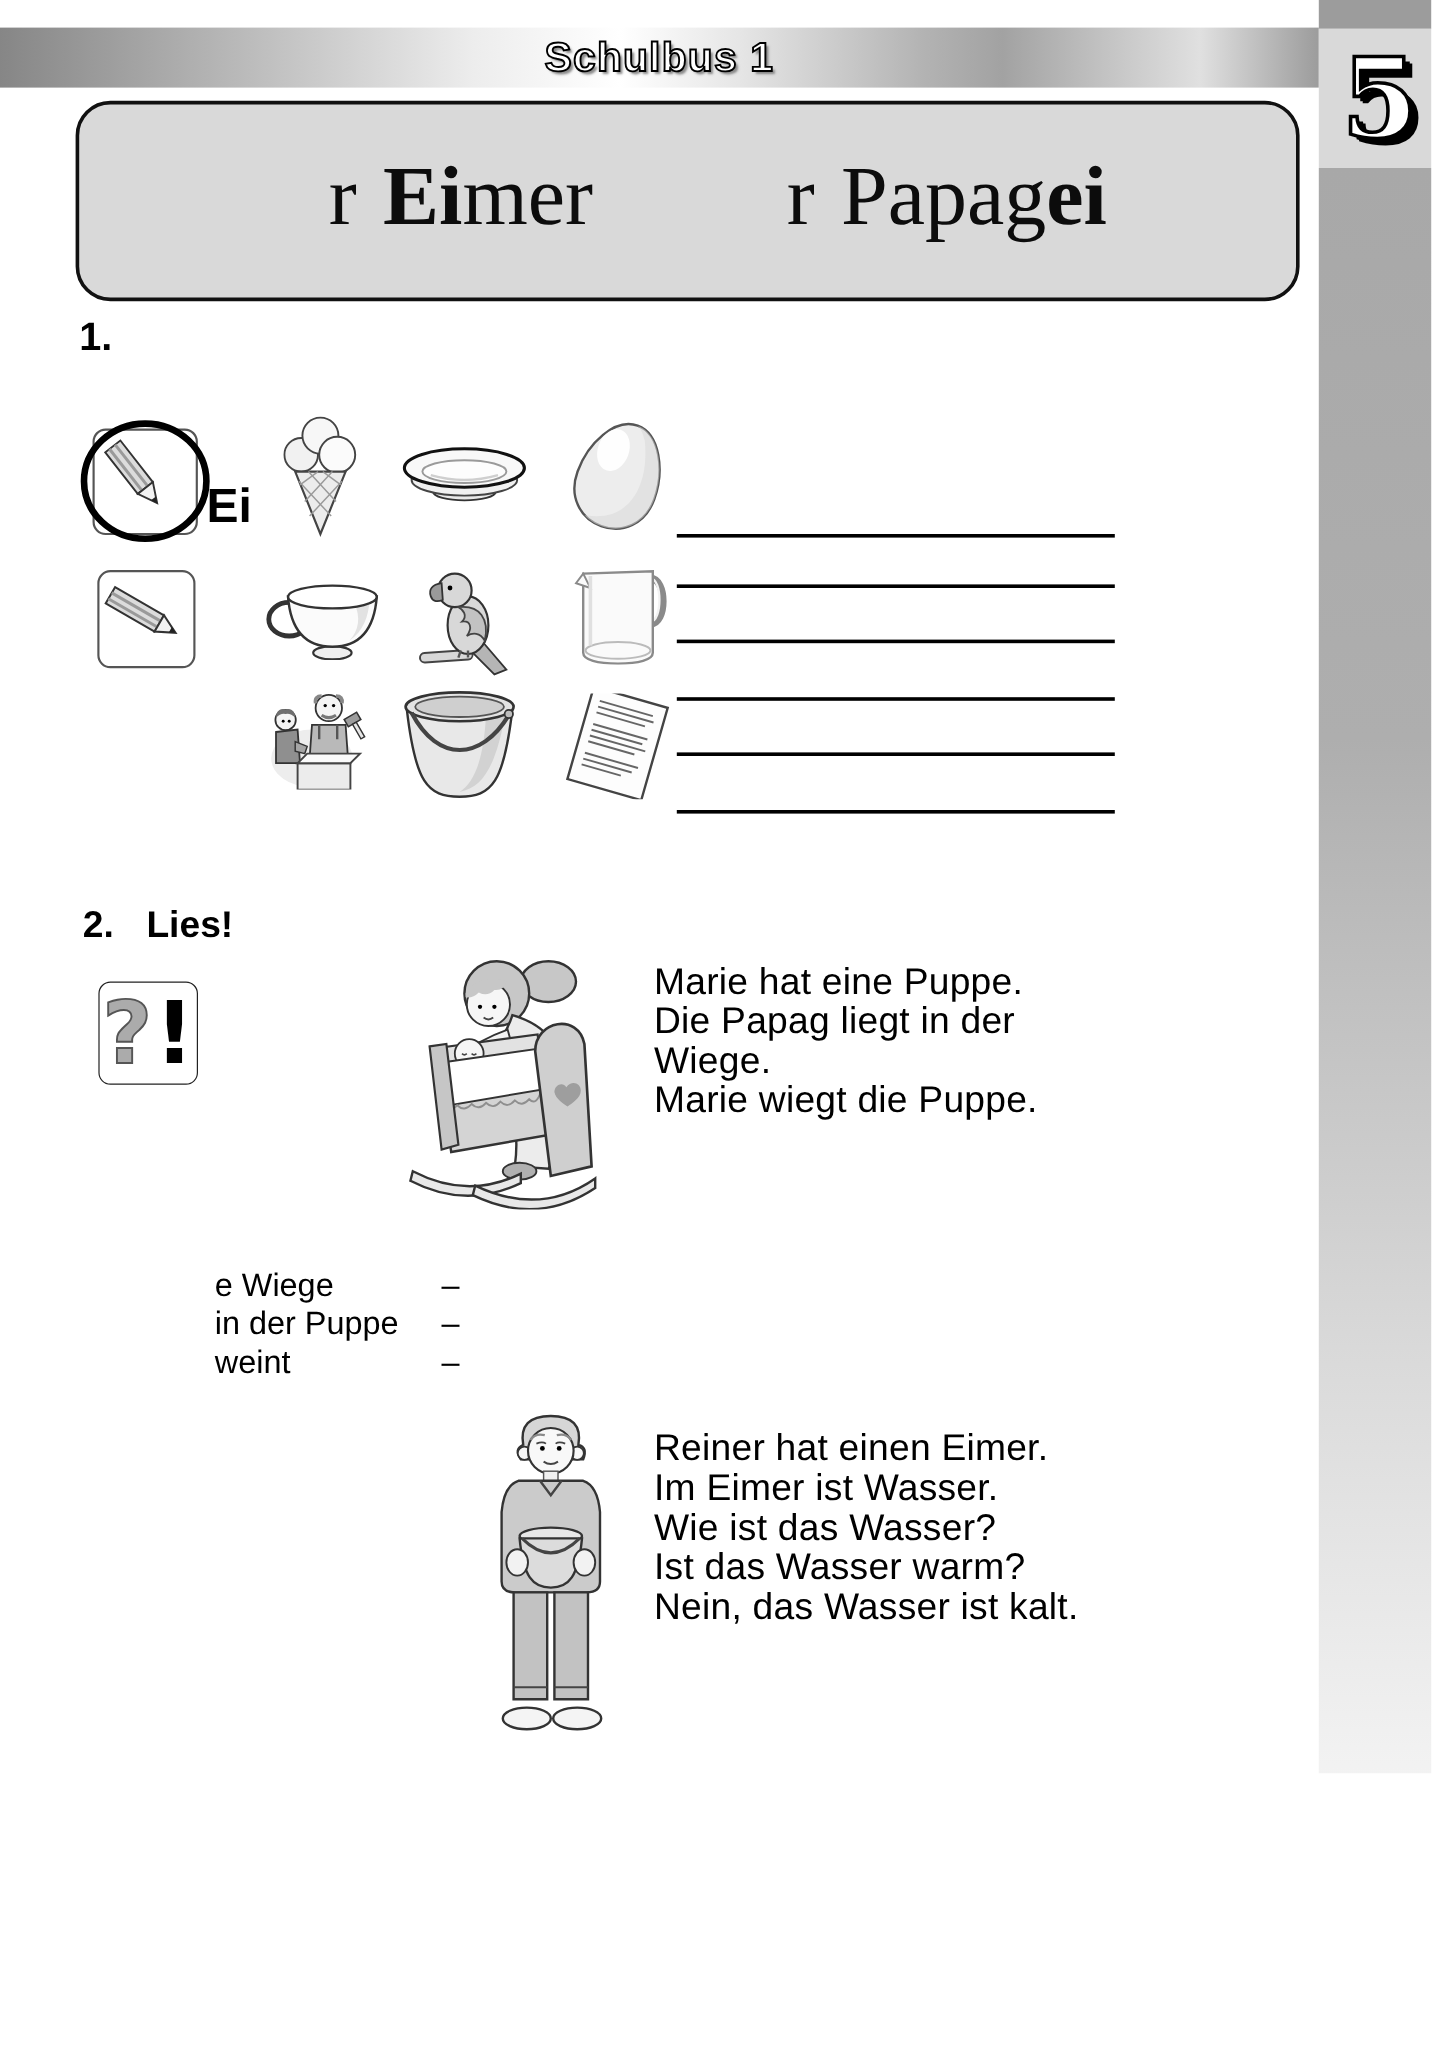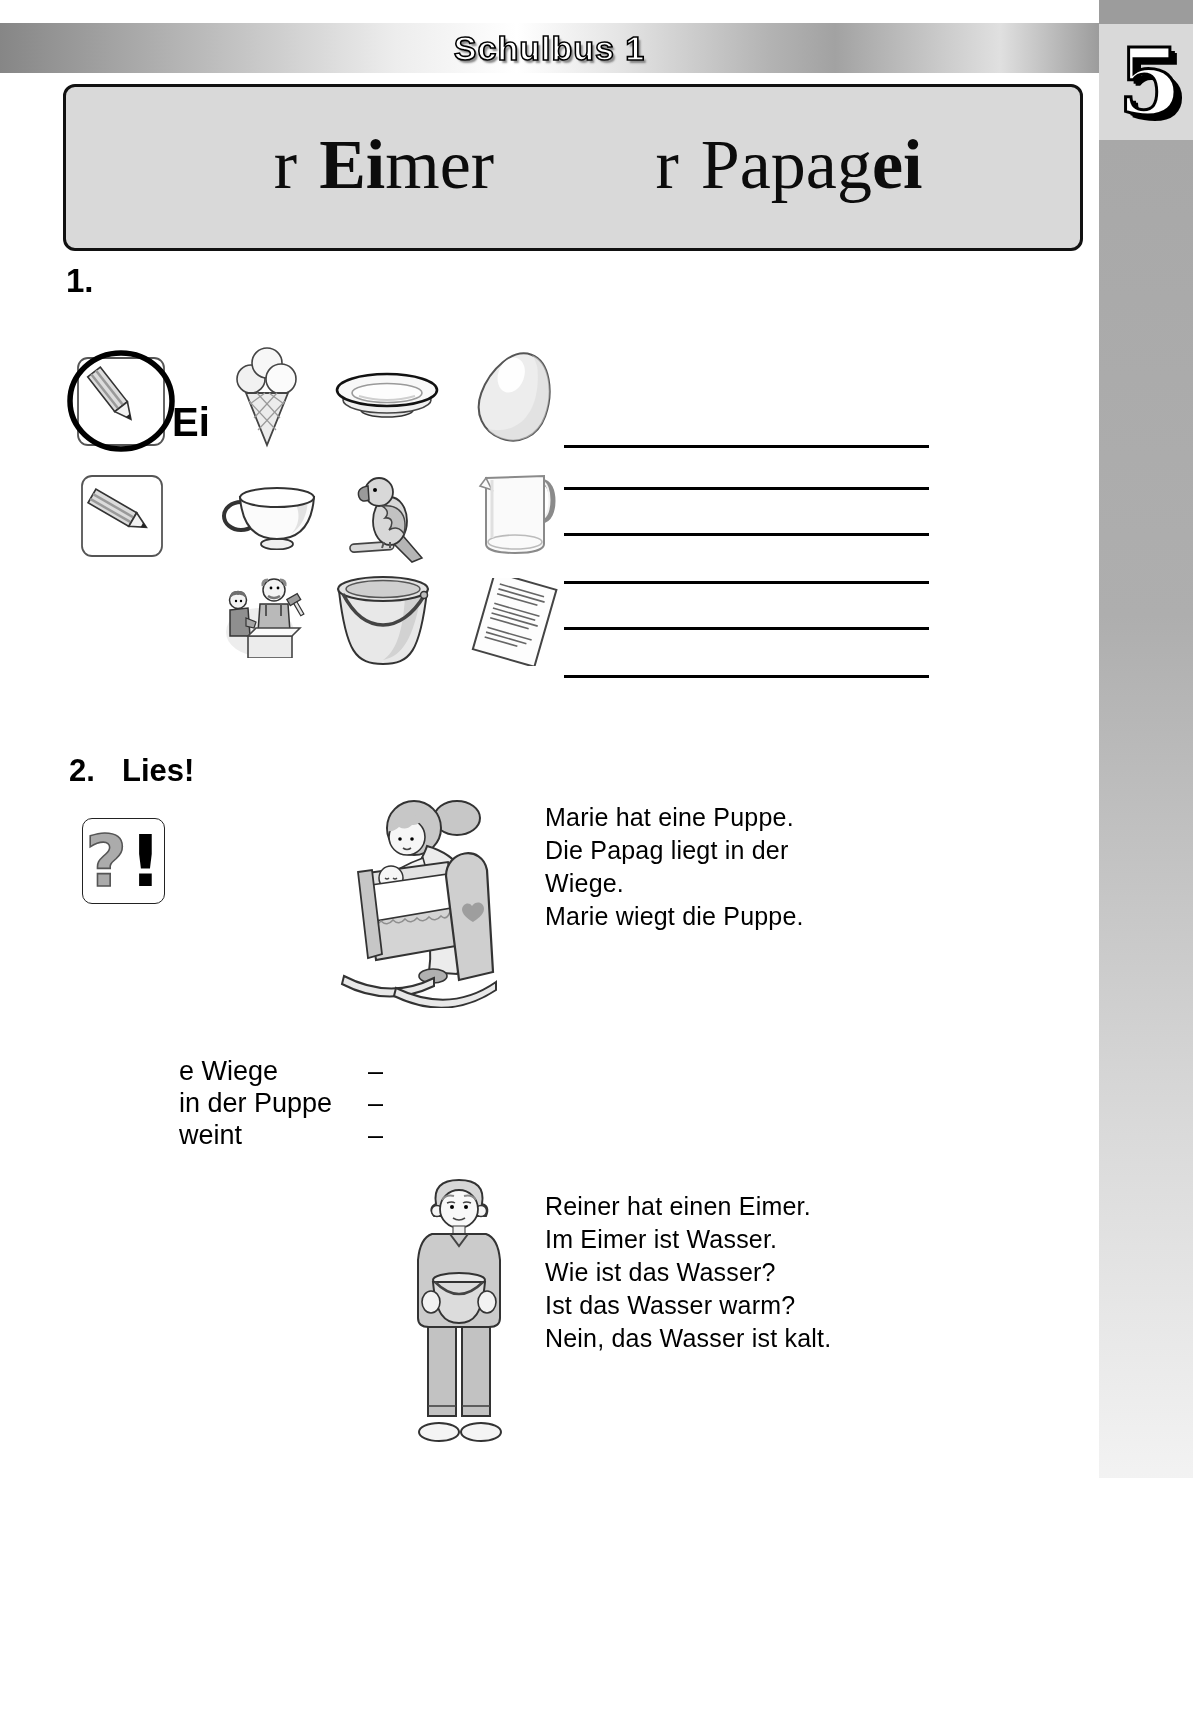--- a/index.html
+++ b/index.html
@@ -21,21 +21,21 @@
   .side-num{position:absolute;left:1099px;top:24px;width:94px;height:116px;background:#d9d9d9;
     display:flex;align-items:center;justify-content:center;}
   .side-num span{font-family:"DejaVu Serif",serif;font-weight:bold;font-size:92px;
     color:#fff;-webkit-text-stroke:3px #000;
     text-shadow:5px 4px 0 #000,7px 6px 0 #000;transform:translateX(4px);}
   .side-col{position:absolute;left:1099px;top:140px;width:94px;height:1584px;
     background:linear-gradient(180deg,#a8a8a8 0%,#aeaeae 30%,#d9d9d9 62%,#f2f2f2 84%,#fdfdfd 100%);}
 
   
   .title-box{position:absolute;left:63px;top:84px;width:1014px;height:161px;
-    background:#d9d9d9;border:3px solid #111;border-radius:12px;}
+    background:#d9d9d9;border:3px solid #111;border-radius:29px;}
   .tword{position:absolute;top:50%;transform:translate(-50%,-54%);white-space:nowrap;
     font-family:"Liberation Serif",serif;font-size:70px;color:#0c0c0c;}
   .tword .article{margin-right:22px;}
   .tword b{font-weight:bold;}
 
   
   .hnum,.htitle{position:absolute;font-weight:bold;font-size:31px;color:#000;}
 
   
   .ill{position:absolute;}
@@ -46,21 +46,21 @@
 
   
   .qe-box{position:absolute;left:82px;top:818px;width:81px;height:84px;background:#fff;
     border:1.8px solid #222;border-radius:10px;display:flex;align-items:center;justify-content:center;
     font-family:"DejaVu Sans",sans-serif;}
   .qe-box .q{font-size:72px;font-weight:bold;color:#ababab;-webkit-text-stroke:1.6px #555;
     line-height:84px;}
   .qe-box .e{font-size:72px;font-weight:bold;color:#000;line-height:84px;margin-left:2px;}
 
   
-  .reading{position:absolute;left:545px;font-size:25px;line-height:33px;color:#000;
+  .reading{position:absolute;left:545px;font-size:31px;line-height:33px;color:#000;
     letter-spacing:.2px;}
   .reading div{height:33px;}
 
   
   .vocab-row{position:absolute;left:179px;width:280px;height:32px;font-size:27px;}
   .vocab-row .dash{position:absolute;left:189px;top:0;}
 
   
   .page-box{position:absolute;left:496px;top:1637px;width:177px;height:60px;
     border:2px solid #2b2b2b;box-sizing:border-box;

